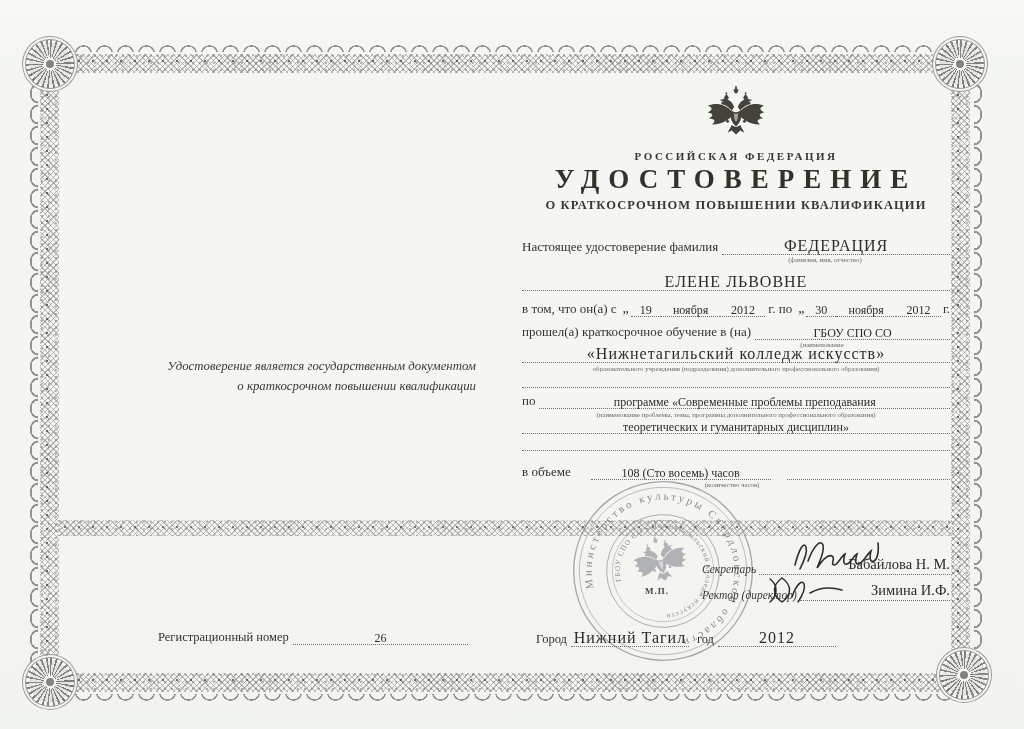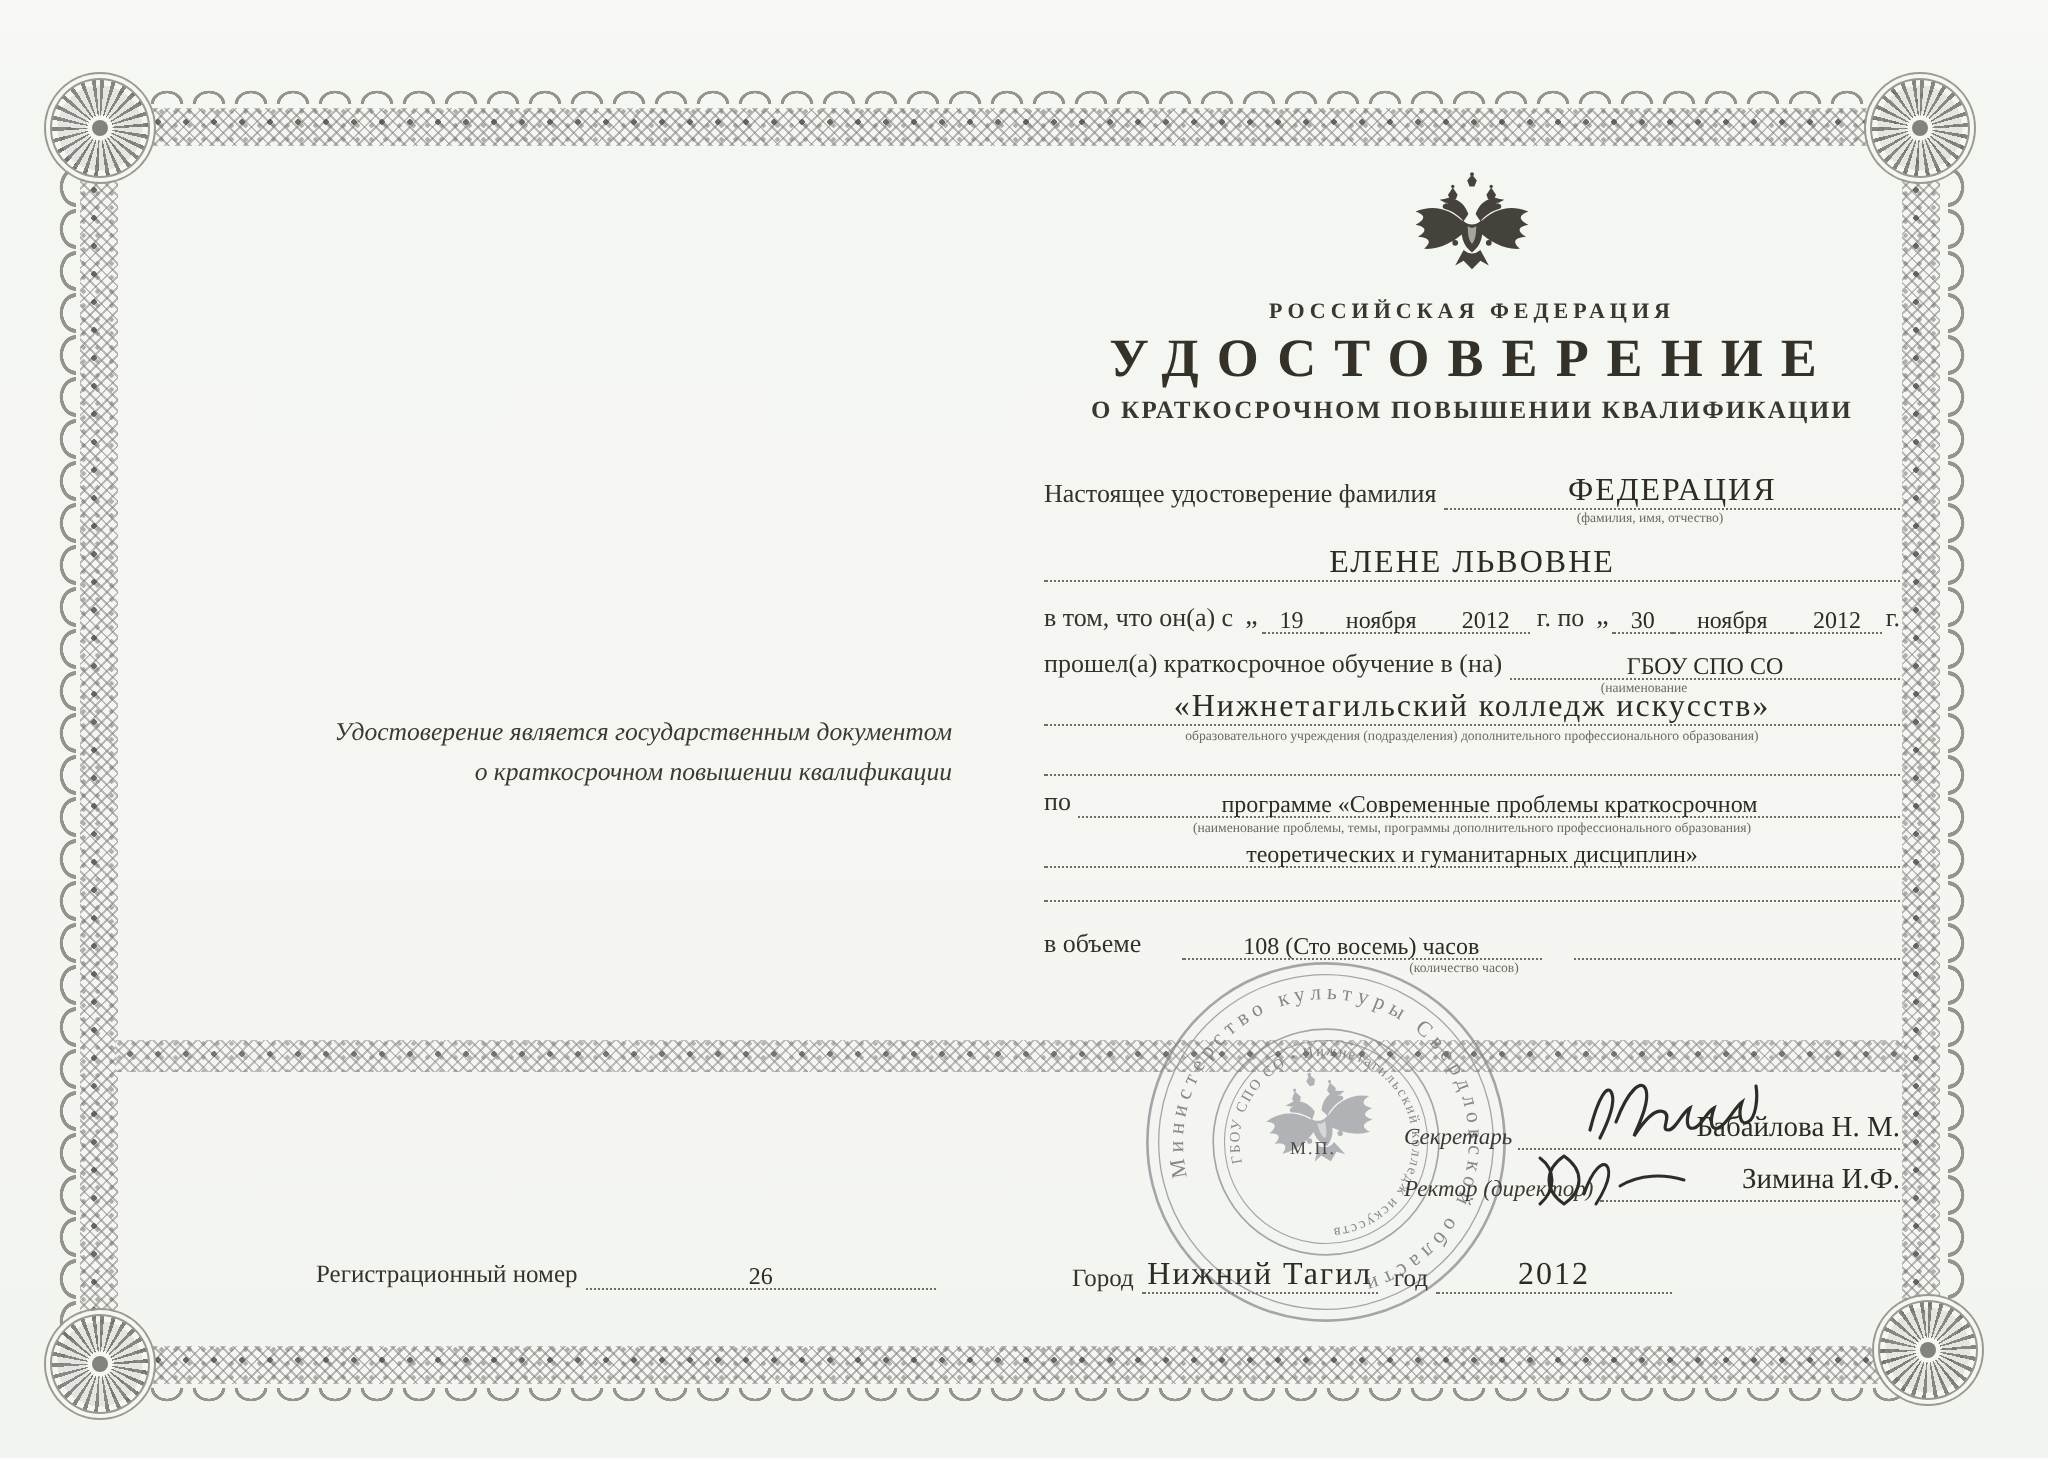--- a/index.html
+++ b/index.html
@@ -74,21 +74,21 @@
   .r6{height:9px;margin-top:5px;}
   .r7{height:19px;margin-top:2px;}
   .r8{height:15px;}
   .r9{height:10px;margin-top:7px;}
   .r10{height:22px;margin-top:7px;gap:16px;}
   .cap-under{margin-top:1px;}
   
   .sidenote{position:absolute;left:96px;top:357px;width:380px;text-align:right;font-style:italic;font-size:12.8px;line-height:1.55;color:#3c3933;}
   
   .seal{position:absolute;left:566px;top:477px;transform:rotate(-14deg);opacity:.88;}
-  .mp{position:absolute;left:645px;top:569px;font-size:9px;color:#4a4843;letter-spacing:1px;}
+  .mp{position:absolute;left:645px;top:586px;font-size:9px;color:#4a4843;letter-spacing:1px;font-weight:bold;}
   .sigs{position:absolute;left:702px;top:549px;width:248px;}
   .sigrow{display:flex;align-items:flex-end;height:26px;}
   .siglabel{font-style:italic;font-size:11.5px;white-space:nowrap;padding-right:3px;color:#3c3933;}
   .sigline{flex:1;border-bottom:1.2px dotted #6f6d66;position:relative;height:100%;}
   .signame{position:absolute;right:0;bottom:1px;font-size:14.5px;white-space:nowrap;color:#2e2b26;}
   .autograph{position:absolute;pointer-events:none;}
   .autograph-rector{left:790px;top:533px;}
   .autograph-secretary{left:762px;top:575px;}
   
   .regrow{position:absolute;left:158px;top:630px;width:310px;display:flex;align-items:flex-end;font-size:12.5px;}
@@ -188,21 +188,21 @@
   <div class="cap" style="margin-left:240px;width:120px;height:7px;">(наименование</div>
   <div class="row r5">
     <span class="fill"><span class="val val-big">«Нижнетагильский колледж искусств»</span></span>
   </div>
   <div class="cap cap-under">образовательного учреждения (подразделения) дополнительного профессионального образования)</div>
   <div class="row r6">
       <span class="fill"></span>
     </div>
   <div class="row r7">
     <span class="lbl">по</span>
-    <span class="fill"><span class="val">программе «Современные проблемы краткосрочном</span></span>
+    <span class="fill"><span class="val">программе «Современные проблемы преподавания</span></span>
   </div>
   <div class="cap cap-under">(наименование проблемы, темы, программы  дополнительного профессионального образования)</div>
   <div class="row r8">
     <span class="fill"><span class="val">теоретических и гуманитарных дисциплин»</span></span>
   </div>
   <div class="row r9">
       <span class="fill"></span>
     </div>
   <div class="row r10">
     <span class="lbl">в объеме</span>

